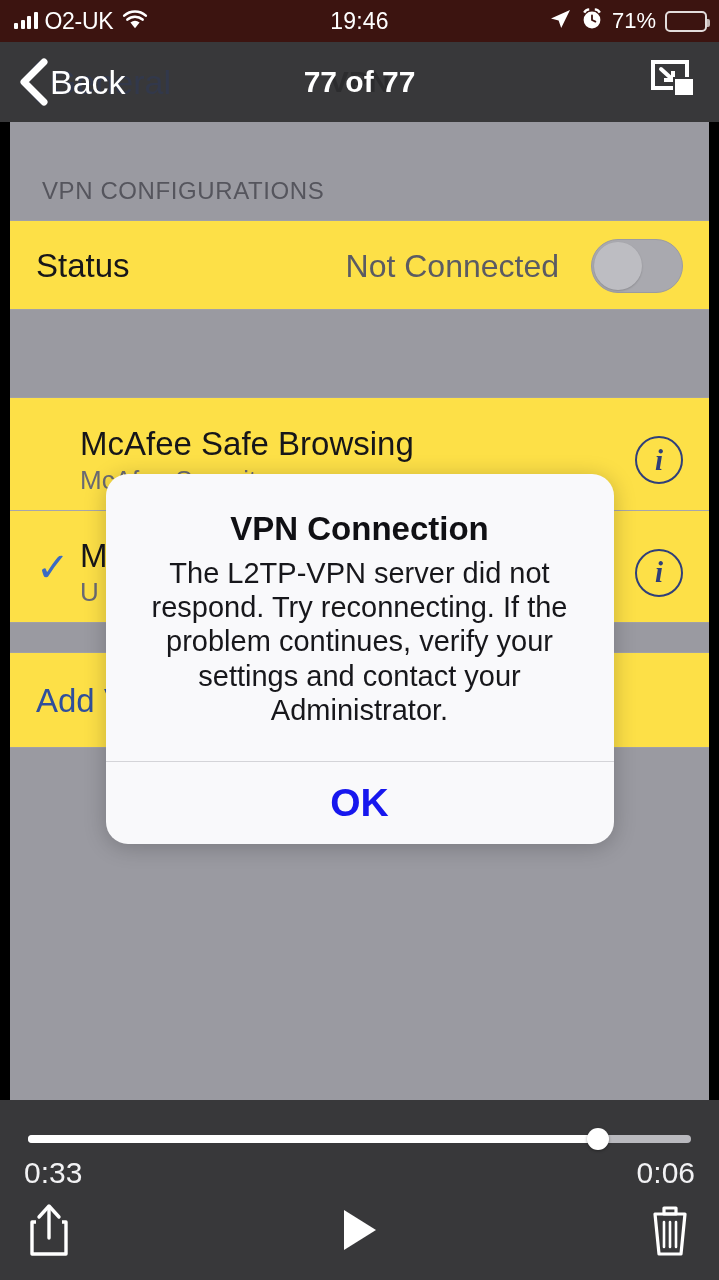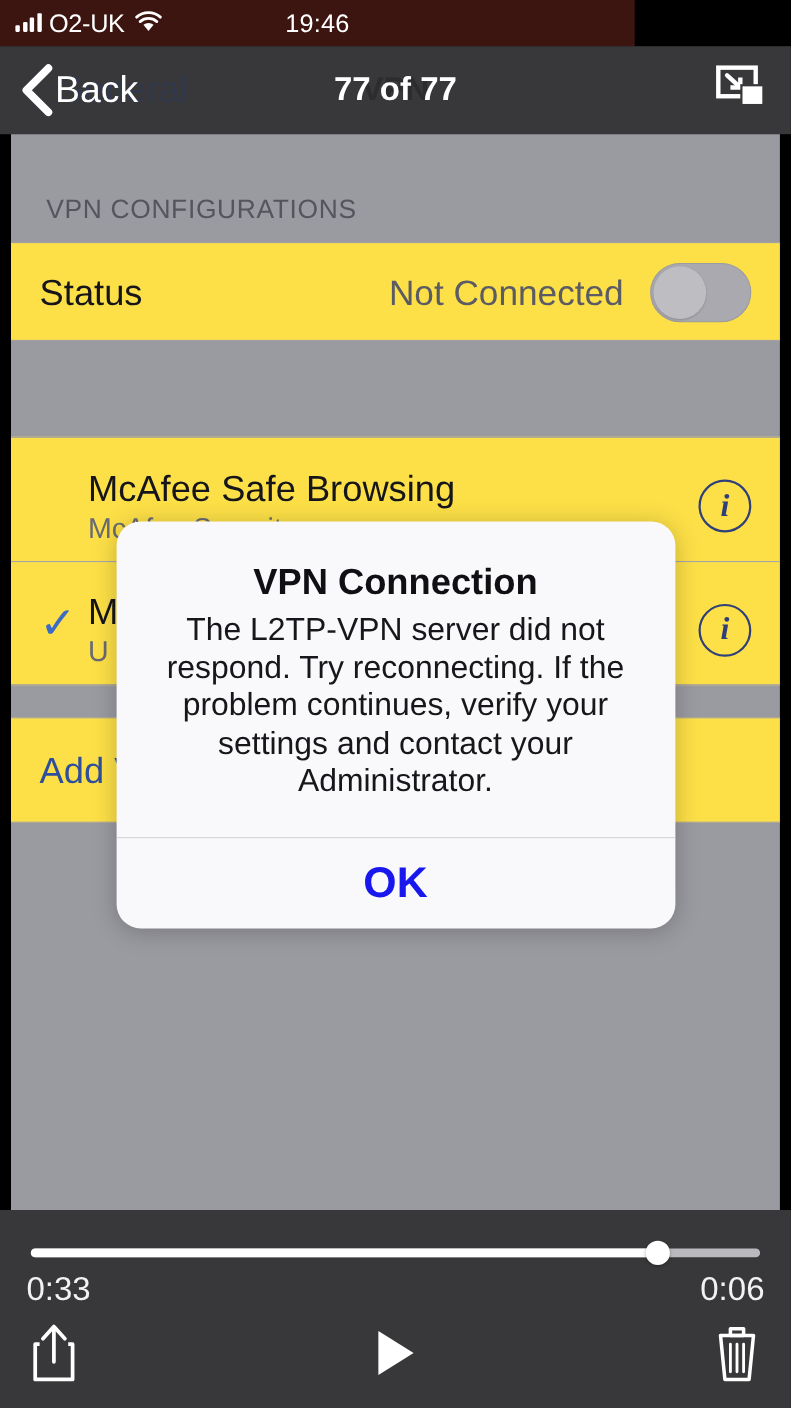--- a/index.html
+++ b/index.html
@@ -11,21 +11,21 @@
   }
   .device {
     position:relative;
     width:719px; height:1280px;
     background:#000;
     overflow:hidden;
   }
 
   
   .status-bar {
-    position:absolute; left:0; top:0; width:577px; height:42px;
+    position:absolute; left:0; top:0; width:719px; height:42px;
     background:#3c1410;
     display:flex; align-items:center;
     color:#fff;
   }
   .sb-left { position:absolute; left:14px; display:flex; align-items:center; gap:7px; }
   .signal-bars { display:flex; align-items:flex-end; gap:2.5px; height:16px; }
   .signal-bars i { display:block; width:4px; background:#fff; border-radius:1px; }
   .signal-bars i:nth-child(1){ height:6px; }
   .signal-bars i:nth-child(2){ height:9px; }
   .signal-bars i:nth-child(3){ height:13px; }
@@ -105,21 +105,21 @@
     border-bottom:1px solid #a0a0a6;
   }
   .g-status { top:98px; height:90px; }
   .row {
     position:relative; height:90px;
     display:flex; align-items:center;
     padding:0 26px;
   }
   .row-label { font-size:33px; color:#16161a; }
   .row-right {
-    margin-left:auto; display:flex; align-items:center; gap:24px;
+    margin-left:auto; display:flex; align-items:center; gap:32px;
   }
   .row-value { font-size:32px; color:#5b5b63; }
   .toggle {
     width:92px; height:54px; border-radius:27px;
     background:#a9a9af; border:1px solid #9b9ba1;
     position:relative;
   }
   .toggle .knob {
     position:absolute; left:2px; top:2px;
     width:48px; height:48px; border-radius:50%;
@@ -241,20 +241,39 @@
       <span class="carrier">O2-UK</span>
       <span class="wifi-icon">
         <svg width="26" height="20" viewBox="0 0 26 20">
           <path d="M13 19.2 L8.4 13.6 a7.3 7.3 0 0 1 9.2 0 Z" fill="#fff"></path>
           <path d="M5.4 10.6 a11.6 11.6 0 0 1 15.2 0" stroke="#fff" stroke-width="2.6" fill="none" stroke-linecap="round"></path>
           <path d="M2.2 6.6 a16.2 16.2 0 0 1 21.6 0" stroke="#fff" stroke-width="2.6" fill="none" stroke-linecap="round"></path>
         </svg>
       </span>
     </div>
     <div class="sb-center">19:46</div>
+    <div class="sb-right">
+      <span>
+        <svg width="24" height="24" viewBox="0 0 24 24">
+          <path d="M22 3 L3 11.5 L10.6 13.6 L13.2 21 Z" fill="#fff"></path>
+        </svg>
+      </span>
+      <span>
+        <svg width="22" height="22" viewBox="0 0 22 22">
+          <circle cx="11" cy="12" r="8.4" fill="#fff"></circle>
+          <path d="M11 7.4 L11 12 L14.4 13.6" stroke="#3c1410" stroke-width="1.8" fill="none" stroke-linecap="round"></path>
+          <path d="M3.2 4.6 a6 6 0 0 1 5-3.2" stroke="#fff" stroke-width="2.4" fill="none"></path>
+          <path d="M18.8 4.6 a6 6 0 0 0 -5-3.2" stroke="#fff" stroke-width="2.4" fill="none"></path>
+        </svg>
+      </span>
+      <span class="batt-pct">71%</span>
+      <span class="batt">
+        <span class="batt-fill"></span>
+      </span>
+    </div>
   </div>
 
   <div class="nav-bar">
 
     <div class="under-nav">
       <div class="under-back">
         <svg width="26" height="44" viewBox="0 0 26 44">
           <path d="M22 4 L6 22 L22 40" stroke="#2a3a63" stroke-width="6" fill="none" stroke-linecap="round" stroke-linejoin="round"></path>
         </svg>
         <span>General</span>

